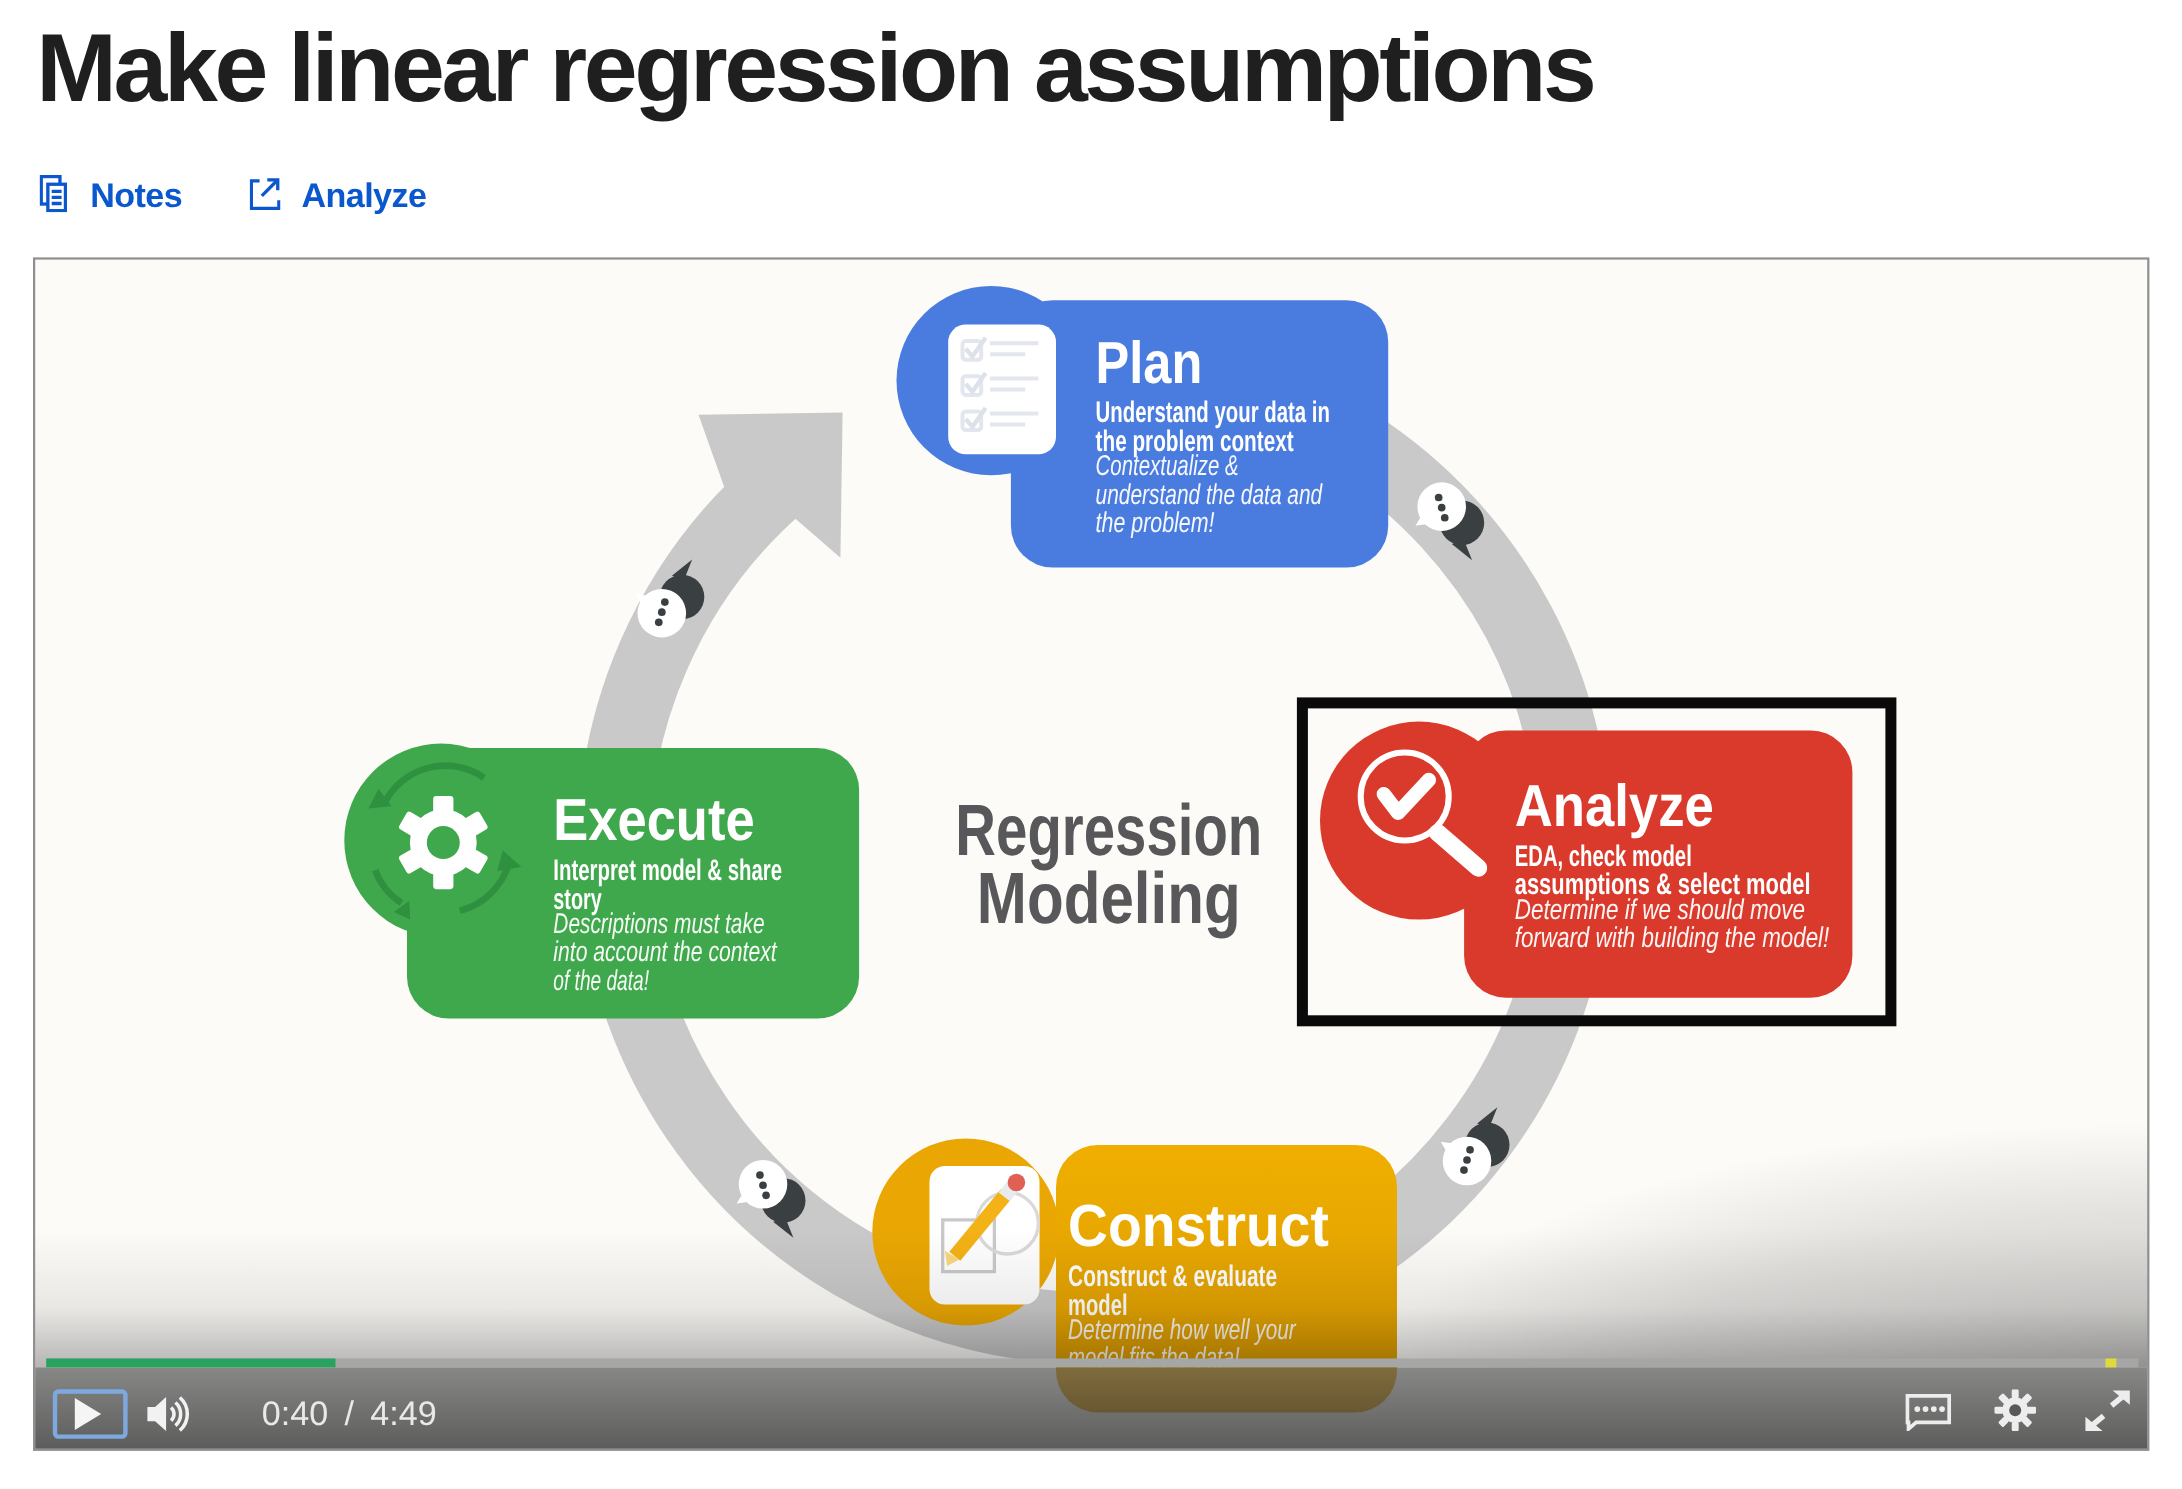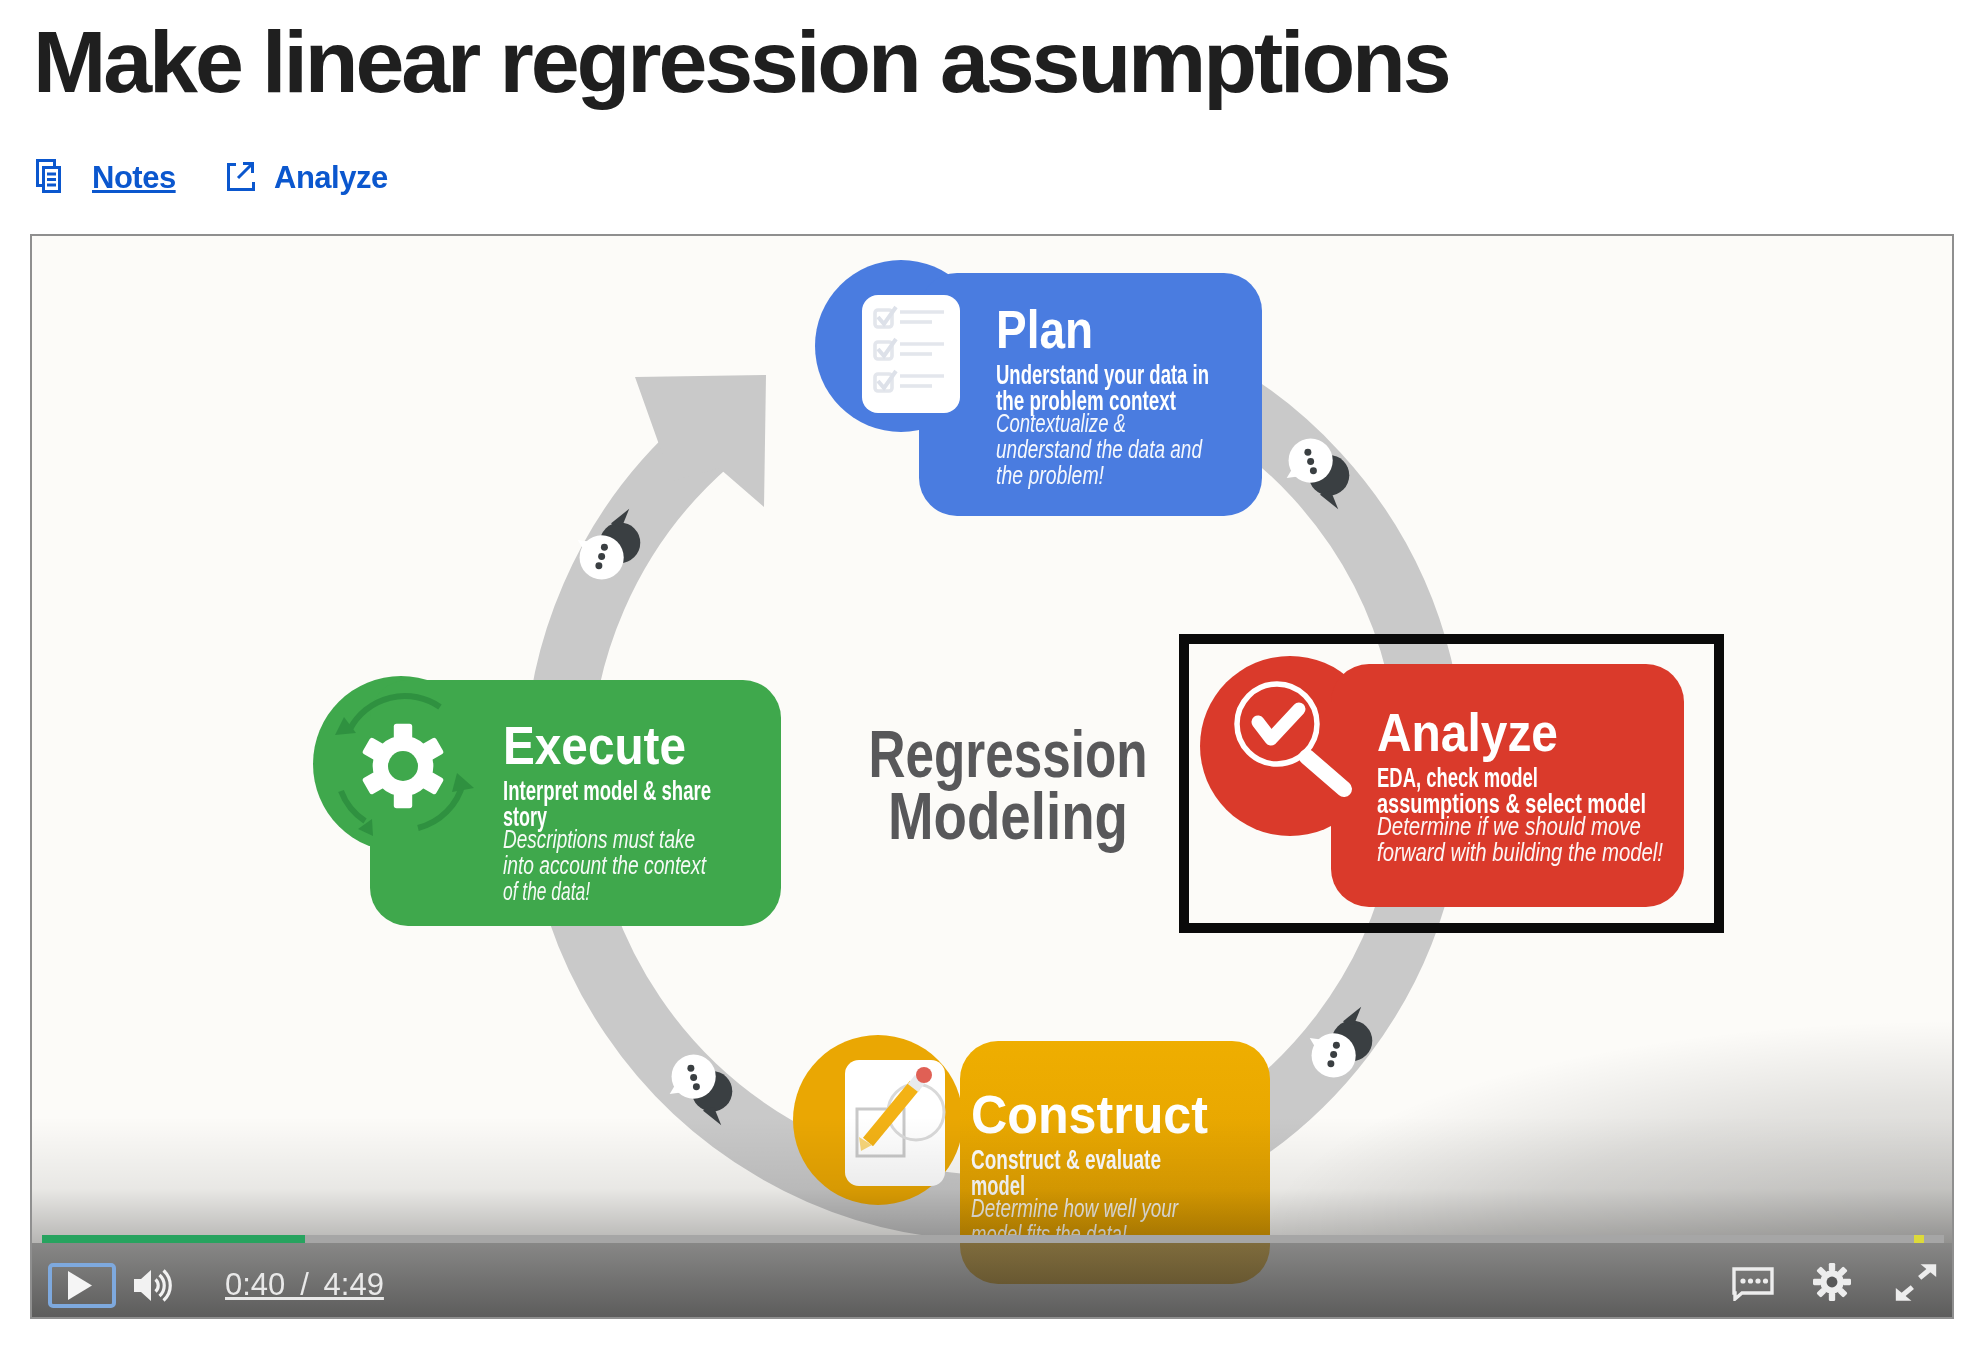--- a/index.html
+++ b/index.html
@@ -8,34 +8,34 @@
   #title{left:33px;top:18px;font-size:88px;font-weight:700;color:#1f1f1f;letter-spacing:-3.1px;white-space:nowrap;line-height:1;}
   .toollink{font-size:31px;font-weight:700;color:#0b57ce;line-height:1;letter-spacing:-0.5px;}
   #video{left:30px;top:234px;width:1920px;height:1081px;border:2px solid #8f8f8f;background:#fcfbf8;}
   #overlay-grad{left:0px;top:760px;width:1920px;height:247px;background:radial-gradient(50% 125% at 100% 100%, rgba(0,0,0,0.20) 0%, rgba(0,0,0,0.10) 45%, rgba(0,0,0,0) 72%), linear-gradient(to bottom, rgba(0,0,0,0) 0%, rgba(0,0,0,0) 49%, rgba(0,0,0,0.08) 78%, rgba(0,0,0,0.28) 100%);}
   #ctrlbar{left:0px;top:1007px;width:1920px;height:74px;background:linear-gradient(to bottom, rgba(86,86,86,0.70) 0%, rgba(50,50,50,0.79) 100%);}
   #progress{left:10px;top:999px;width:1902px;height:8px;background:#a6a6a6;}
   #progress .played{position:absolute;left:0;top:0;width:263px;height:8px;background:#27a35f;}
   #progress .mark{position:absolute;left:1872px;top:0;width:10px;height:8px;background:#ddda3a;}
   #playbtn{left:16px;top:1027px;width:60px;height:37px;border:4px solid #7ea9de;border-radius:5px;}
   #playbtn svg{position:absolute;left:15px;top:3px;}
-  #timetxt{left:193px;top:1033px;font-size:31px;color:#e9e9e9;letter-spacing:0px;line-height:1;text-decoration:underline;}
+  #timetxt{left:206px;top:1033px;font-size:31px;color:#e9e9e9;letter-spacing:0px;line-height:1;}
 </style>
 </head>
 <body>
   <div class="abs" id="title">Make linear regression assumptions</div>
 
   <svg class="abs" style="left:36px;top:159px" width="25" height="34" viewBox="0 0 25 34">
     <rect x="1.5" y="1.5" width="17" height="25" fill="none" stroke="#0b57ce" stroke-width="3"></rect>
     <rect x="7.5" y="8.5" width="16" height="24" fill="#ffffff" stroke="#0b57ce" stroke-width="3"></rect>
     <line x1="11" y1="15" x2="20" y2="15" stroke="#0b57ce" stroke-width="3"></line>
     <line x1="11" y1="20.5" x2="20" y2="20.5" stroke="#0b57ce" stroke-width="3"></line>
     <line x1="11" y1="26" x2="20" y2="26" stroke="#0b57ce" stroke-width="3"></line>
   </svg>
-  <div class="abs toollink" style="left:92px;top:162px;text-decoration:underline;">Notes</div>
+  <div class="abs toollink" style="left:82px;top:162px;">Notes</div>
 
   <svg class="abs" style="left:227px;top:161px" width="28" height="30" viewBox="0 0 28 30">
     <polyline points="9,3.5 1.5,3.5 1.5,28.5 26.5,28.5 26.5,21" fill="none" stroke="#0b57ce" stroke-width="3"></polyline>
     <line x1="11" y1="17" x2="24" y2="4" stroke="#0b57ce" stroke-width="3"></line>
     <polyline points="16,2.5 25.5,2.5 25.5,12" fill="none" stroke="#0b57ce" stroke-width="3"></polyline>
   </svg>
   <div class="abs toollink" style="left:274px;top:162px;">Analyze</div>
 
   <div class="abs" id="video">
     <svg class="abs" style="left:0;top:0" width="1920" height="1083" viewBox="0 0 1920 1083">

